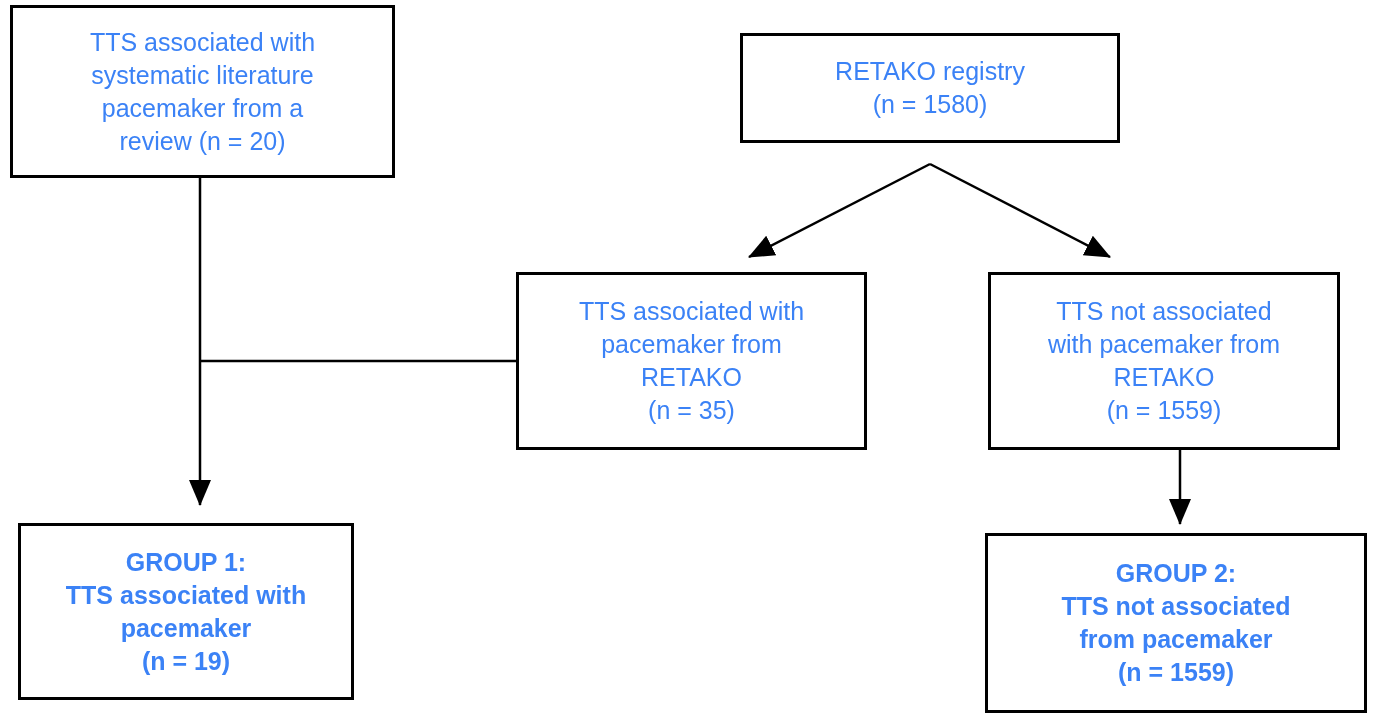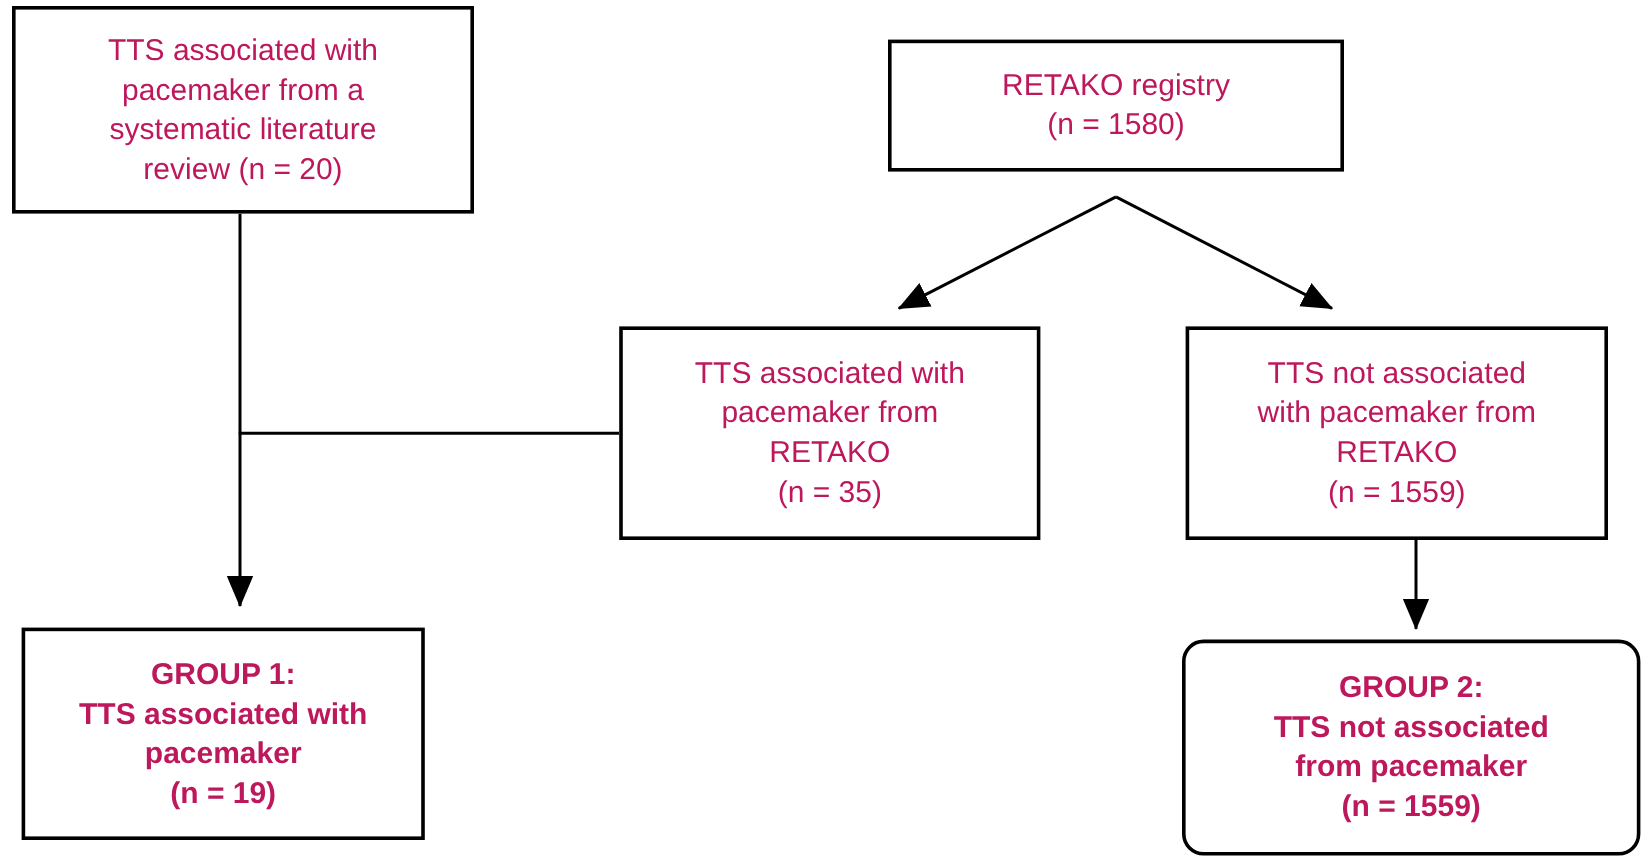--- a/index.html
+++ b/index.html
@@ -6,21 +6,21 @@
     margin: 0;
     padding: 0;
     background: #ffffff;
   }
   .canvas {
     position: relative;
     width: 1373px;
     height: 715px;
     background: #ffffff;
     font-family: "Liberation Sans", sans-serif;
-    color: #be185d;
+    color: #3b82f6;
     overflow: hidden;
   }
   .edges {
     position: absolute;
     top: 0;
     left: 0;
     width: 1373px;
     height: 715px;
   }
   .node {
@@ -38,21 +38,21 @@
   }
   .node.bold {
     font-weight: bold;
   }
   
   #node-a { left: 10px;  top: 5px;   width: 385px; height: 173px; }
   #node-b { left: 740px; top: 33px;  width: 380px; height: 110px; }
   #node-c { left: 516px; top: 272px; width: 351px; height: 178px; }
   #node-d { left: 988px; top: 272px; width: 352px; height: 178px; }
   #node-e { left: 18px;  top: 523px; width: 336px; height: 177px; }
-  #node-f { left: 985px; top: 533px; width: 382px; height: 180px; border-radius: 18px; }
+  #node-f { left: 985px; top: 533px; width: 382px; height: 180px; }
 </style>
 </head>
 <body>
 
 <div class="canvas">
 
   <svg class="edges" viewBox="0 0 1373 715" xmlns="http://www.w3.org/2000/svg" aria-hidden="true">
     <defs>
       <marker id="arrow" viewBox="0 0 26 26" refX="25" refY="13" markerWidth="26" markerHeight="26" markerUnits="userSpaceOnUse" orient="auto">
         <path d="M0,2 L26,13 L0,24 Z" fill="#000000"></path>
@@ -65,22 +65,22 @@
 
     <line x1="930" y1="164" x2="749" y2="257" stroke="#000000" stroke-width="2.5" marker-end="url(#arrow)"></line>
 
     <line x1="930" y1="164" x2="1110" y2="257" stroke="#000000" stroke-width="2.5" marker-end="url(#arrow)"></line>
 
     <line x1="1180" y1="450" x2="1180" y2="524" stroke="#000000" stroke-width="2.5" marker-end="url(#arrow)"></line>
   </svg>
 
   <div class="node" id="node-a">
     <div>TTS associated with</div>
+    <div>systematic literature</div>
     <div>pacemaker from a</div>
-    <div>systematic literature</div>
     <div>review (n = 20)</div>
   </div>
 
   <div class="node" id="node-b">
     <div>RETAKO registry</div>
     <div>(n = 1580)</div>
   </div>
 
   <div class="node" id="node-c">
     <div>TTS associated with</div>

